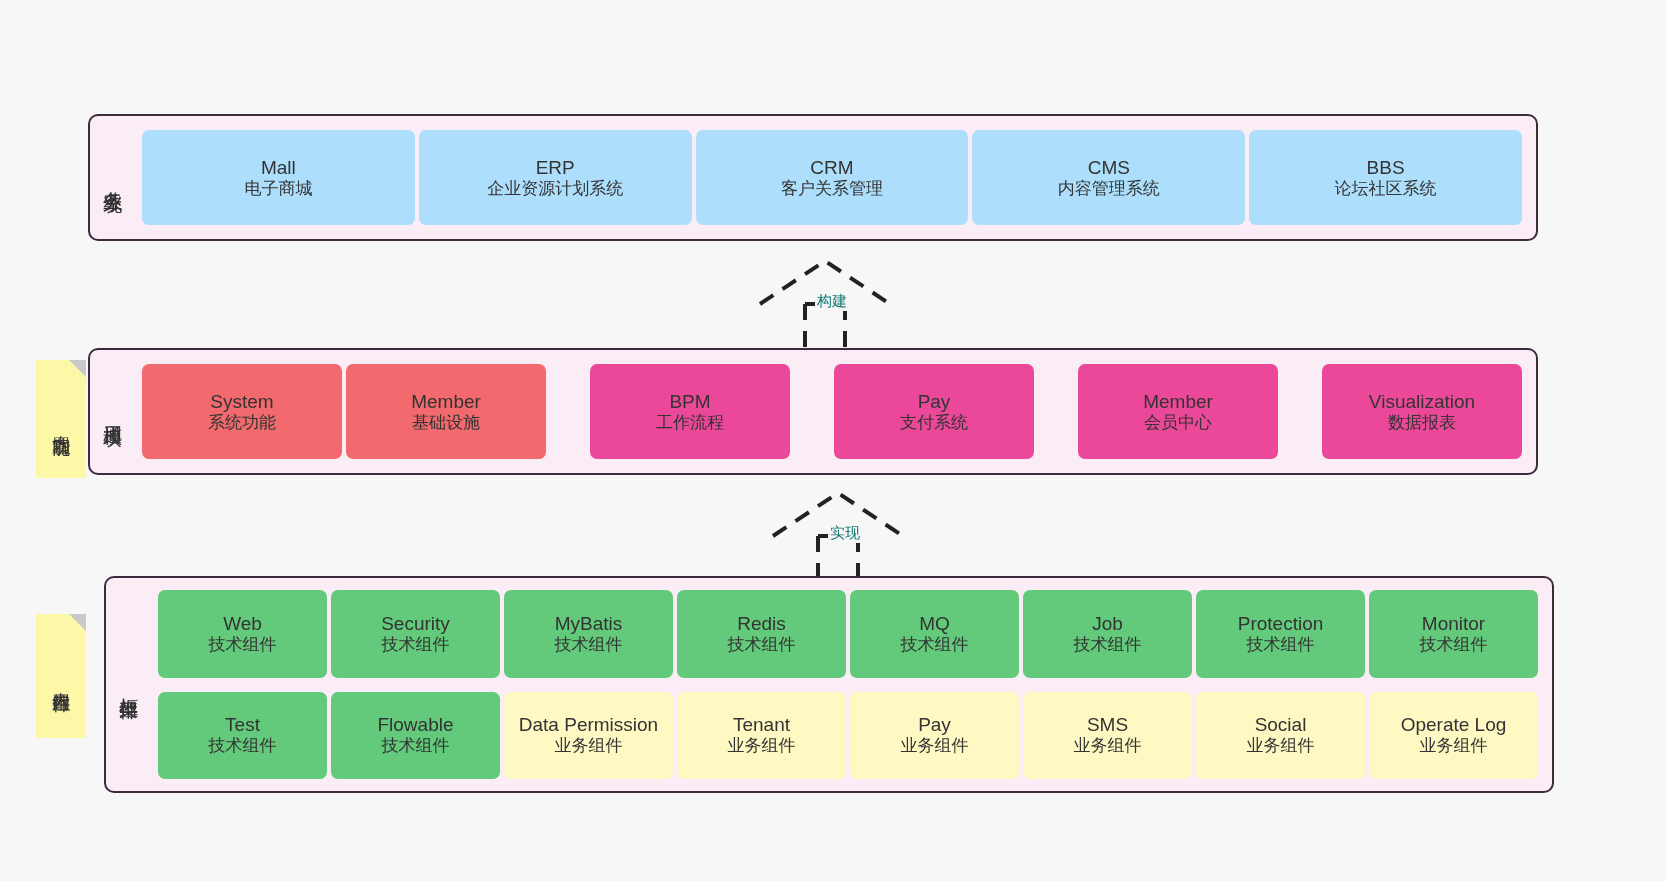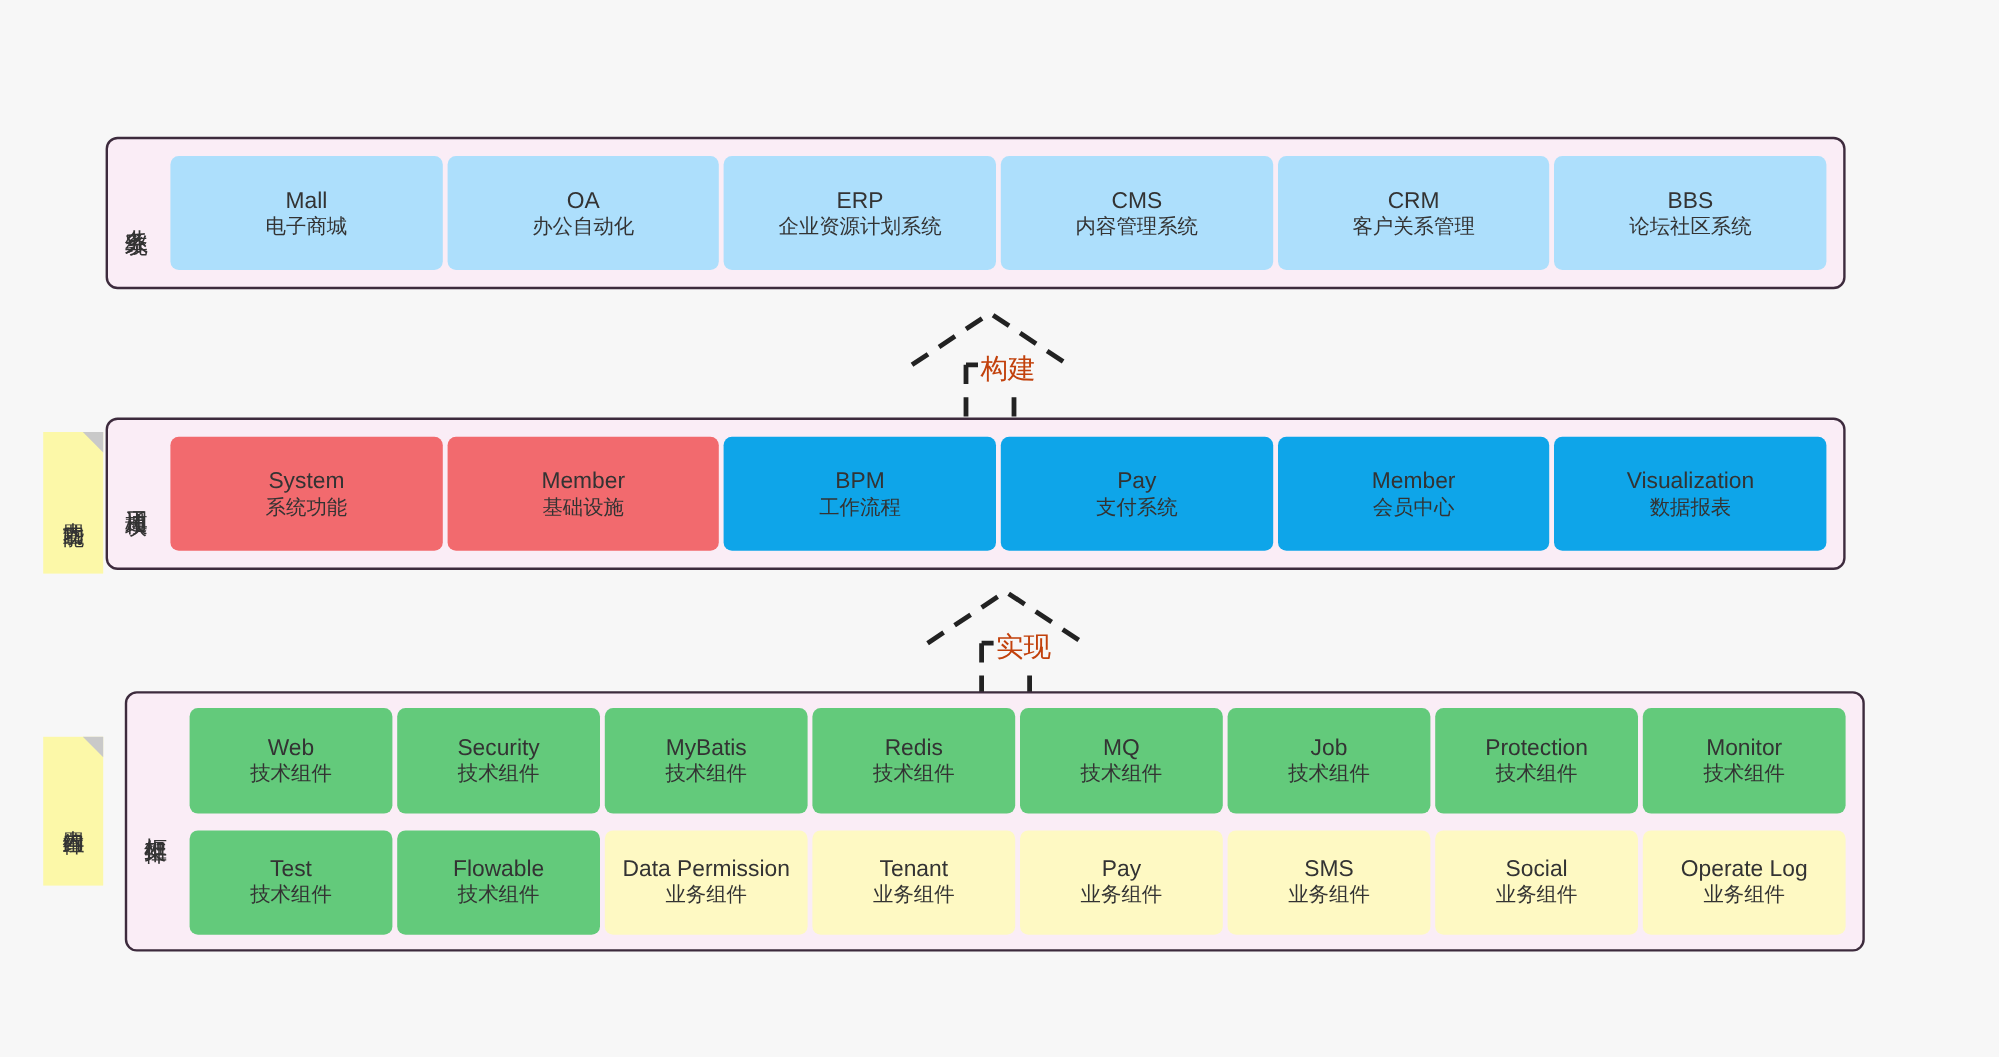--- a/index.html
+++ b/index.html
@@ -60,21 +60,21 @@
     line-height:1.22;
     color:#333;
     padding:4px 6px;
   }
   .cell .en { font-size:19px; }
   .cell .cn { font-size:17px; }
 
   
   .c-blue        { background:#addffc; }
   .c-red         { background:#f26a6e; }
-  .c-pink        { background:#0ea5e9; }
+  .c-pink        { background:#ec4899;margin-left:40px; }
   .c-green-dark  { background:#63ca7b; }
   .c-green-light { background:#fef9c3; }
 
   
   #layer-business { left:88px;  top:114px; width:1450px; height:127px; }
   #layer-modules  { left:88px;  top:348px; width:1450px; height:127px; }
   #layer-frame    { left:88px;  top:576px; width:1450px; height:217px;margin-left:16px; }
 
   #layer-business .layer-body { padding:14px 14px 14px 6px; }
   #layer-modules  .layer-body { padding:14px 14px 14px 6px; }
@@ -103,22 +103,22 @@
     border-top:17px solid #c9c9c9;
   }
   #note-functions  { left:36px; top:360px; height:118px; }
   #note-components { left:36px; top:614px; height:124px; }
 
   
   .connector { position:absolute; }
   .connector svg { display:block; overflow:visible; }
   .connector .clabel {
     position:absolute;
-    font-size:23px;
-    color:#c2410c;
+    font-size:15px;
+    color:#0f766e;
     background:#f7f7f7;
     padding:0 2px;
     white-space:nowrap;
   }
   #conn-build { left:755px; top:256px; width:180px; height:92px; }
   #conn-build .clabel { left:60px; top:36px; }
   #conn-impl  { left:768px; top:488px; width:180px; height:92px; }
   #conn-impl  .clabel { left:60px; top:36px; }
 </style>
 </head>
@@ -128,34 +128,30 @@
 
   <div class="layer" id="layer-business">
     <div class="layer-title">业务系统</div>
     <div class="layer-body">
       <div class="row">
         <div class="cell c-blue">
           <span class="en">Mall</span>
           <span class="cn">电子商城</span>
         </div>
         <div class="cell c-blue">
-          <span class="en">OA</span>
-          <span class="cn">办公自动化</span>
-        </div>
-        <div class="cell c-blue">
           <span class="en">ERP</span>
           <span class="cn">企业资源计划系统</span>
         </div>
         <div class="cell c-blue">
+          <span class="en">CRM</span>
+          <span class="cn">客户关系管理</span>
+        </div>
+        <div class="cell c-blue">
           <span class="en">CMS</span>
           <span class="cn">内容管理系统</span>
-        </div>
-        <div class="cell c-blue">
-          <span class="en">CRM</span>
-          <span class="cn">客户关系管理</span>
         </div>
         <div class="cell c-blue">
           <span class="en">BBS</span>
           <span class="cn">论坛社区系统</span>
         </div>
       </div>
     </div>
   </div>
 
   <div class="connector" id="conn-build">

